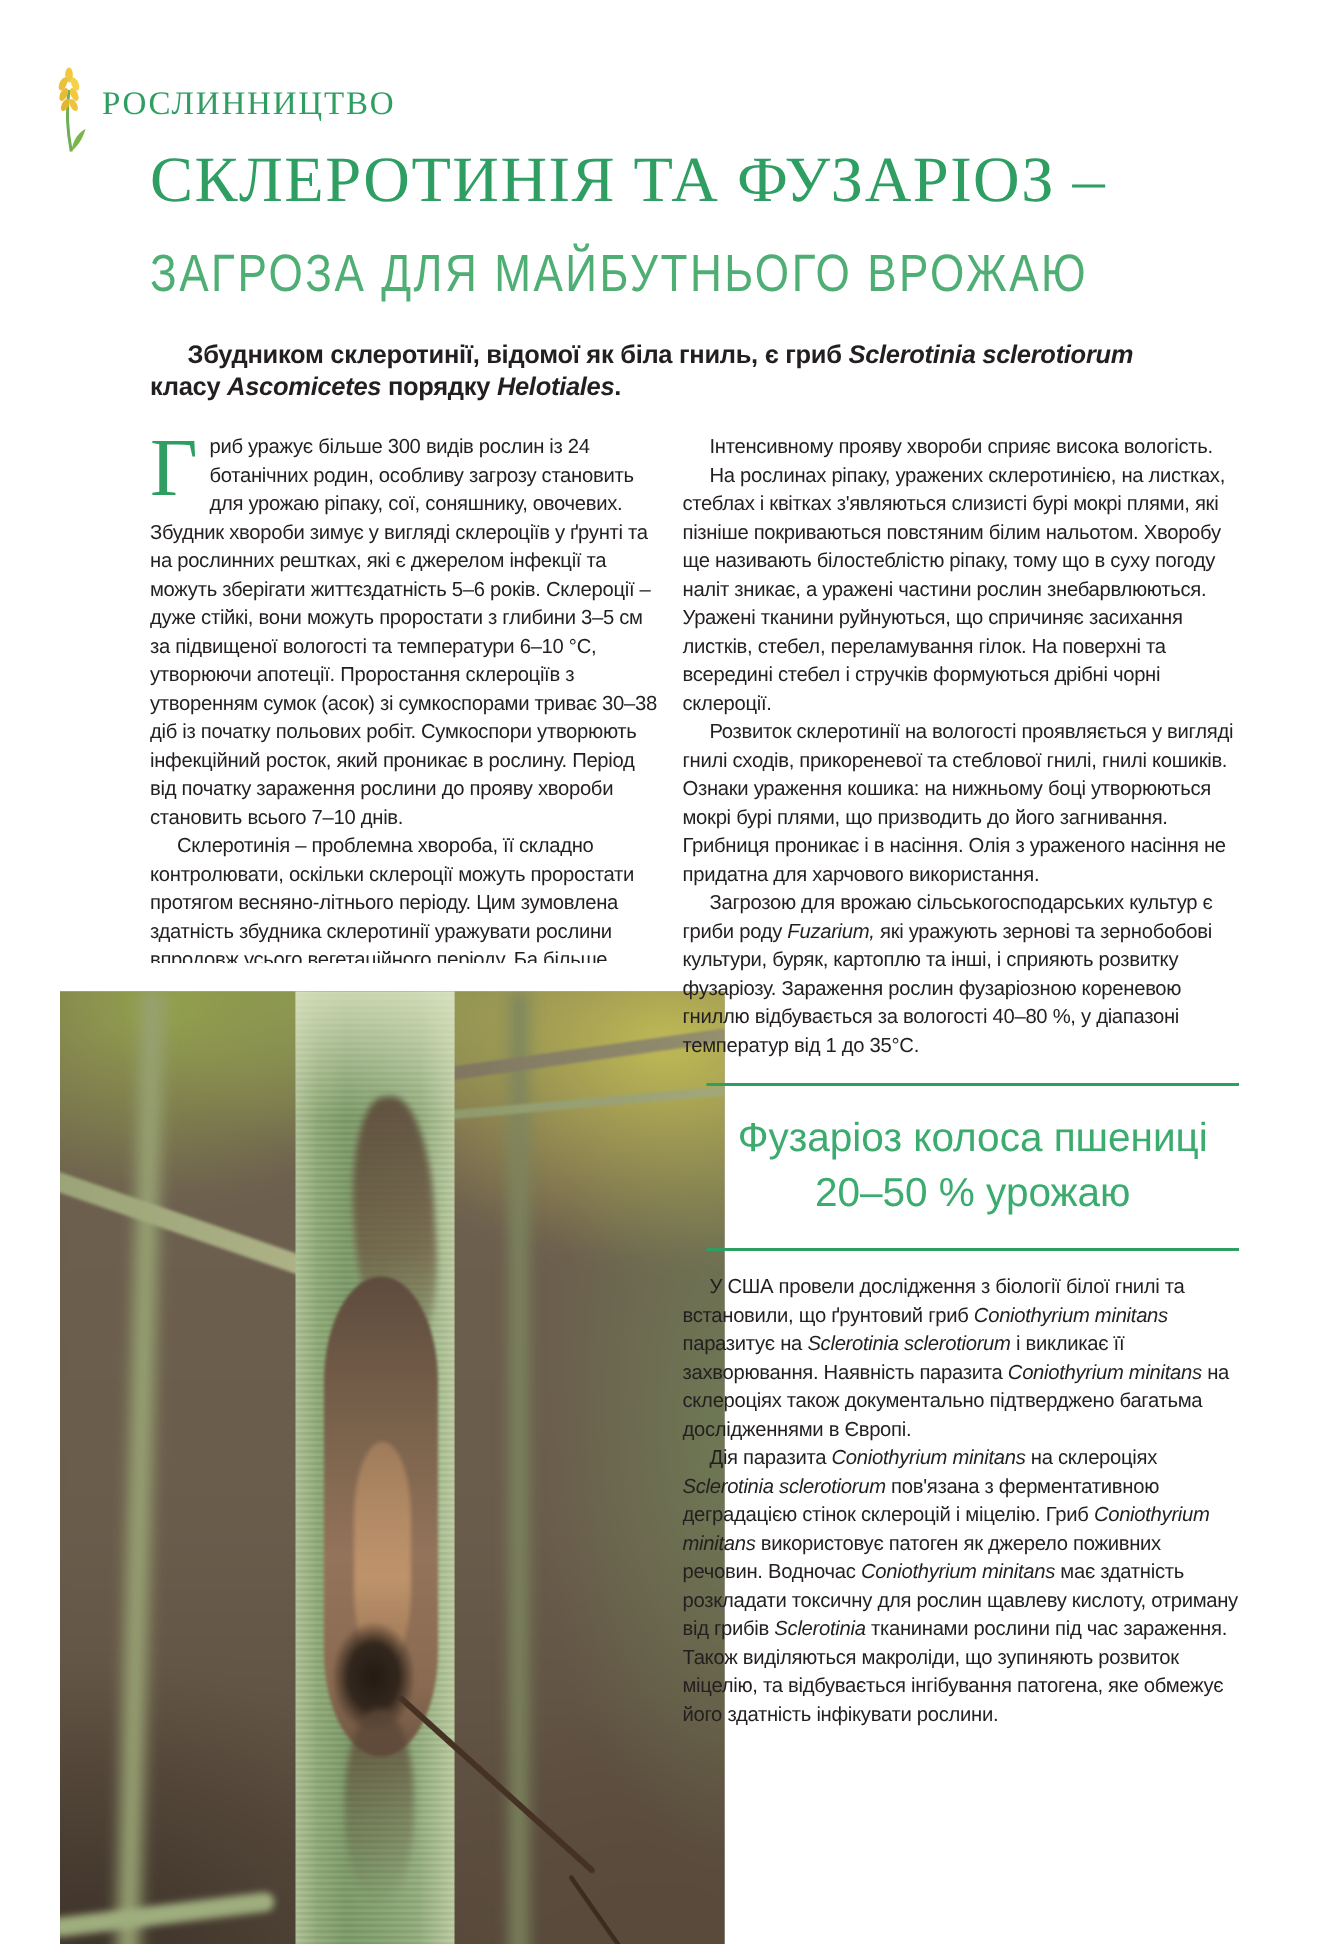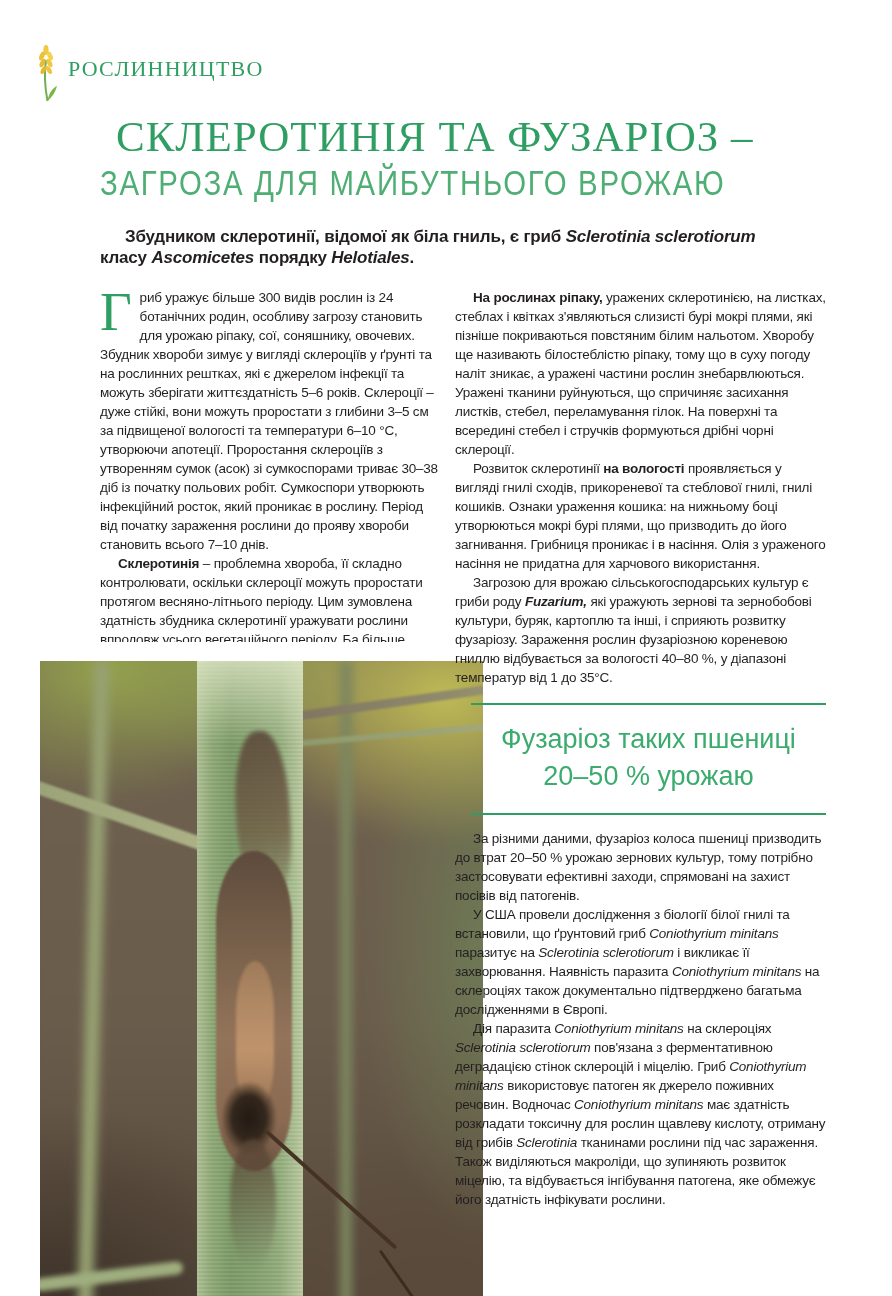--- a/index.html
+++ b/index.html
@@ -9,42 +9,42 @@
   }
   
   .masthead{position:absolute;left:34px;top:44px;display:flex;align-items:flex-start;}
   .masthead svg{display:block;}
   .section-label{
     font-family:"Liberation Serif","DejaVu Serif",serif;
     font-size:22px;letter-spacing:1.2px;color:#2f9e62;margin-left:8px;margin-top:12px;font-weight:400;
   }
   
   .title{
-    position:absolute;left:100px;top:96px;margin:16px;
+    position:absolute;left:100px;top:96px;margin:0;
     font-family:"Liberation Serif","DejaVu Serif",serif;font-weight:400;
     font-size:43px;letter-spacing:1px;color:#2f9e62;white-space:nowrap;
   }
   .subtitle{
     position:absolute;left:100px;top:163px;margin:0;
     font-weight:400;font-size:35px;letter-spacing:2px;color:#4fae74;
     transform:scaleX(0.84);transform-origin:left top;white-space:nowrap;
   }
   
   .intro{
     position:absolute;left:100px;top:226px;width:696px;margin:0;
     font-size:17px;line-height:21px;font-weight:bold;color:#231f20;
     text-indent:25px;letter-spacing:-0.2px;
   }
   
   .col{position:absolute;top:288px;font-size:13.5px;line-height:19px;letter-spacing:-0.2px;color:#231f20;}
   .col-left{left:100px;width:340px;height:354px;overflow:hidden;}
   .col-right{left:455px;width:373px;height:992px;overflow:hidden;}
   .p{margin:0;text-indent:18px;}
   .p-first{text-indent:0;}
-  .b{font-weight:bold;}
+  .b{font-weight:normal;}
   .it{font-style:italic;}
   .dropcap{
     float:left;font-family:"Liberation Serif","DejaVu Serif",serif;
     font-size:55px;line-height:41px;padding:3px 8px 0 0;color:#2f9e62;
   }
   
   .callout{
     margin:16px 2px 14px 16px;
     border-top:2px solid #2f9e62;border-bottom:2px solid #2f9e62;
     padding:16px 0 18px 0;
@@ -173,30 +173,30 @@
     <div class="ph-lesion-main"></div>
     <div class="ph-lesion-core"></div>
     <div class="ph-hole"></div>
     <div class="ph-lesion-tail"></div>
     <div class="ph-tendril1"></div>
     <div class="ph-tendril2"></div>
     <div class="ph-bottom-stalk"></div>
   </figure>
 
   <div class="col col-right">
+    <p class="p"><span>Інтенсивному прояву хвороби сприяє висока вологість.</span></p>
     <p class="p"><span class="b">На рослинах ріпаку,</span><span> уражених склеротинією, на листках, стеблах і квітках з'являються слизисті бурі мокрі плями, які пізніше покриваються повстяним білим нальотом. Хворобу ще називають білостеблістю ріпаку, тому що в суху погоду наліт зникає, а уражені частини рослин знебарвлюються. Уражені тканини руйнуються, що спричиняє засихання листків, стебел, переламування гілок. На поверхні та всередині стебел і стручків формуються дрібні чорні склероції.</span></p>
     <p class="p"><span>Розвиток склеротинії </span><span class="b">на вологості</span><span> проявляється у вигляді гнилі сходів, прикореневої та стеблової гнилі, гнилі кошиків. Ознаки ураження кошика: на нижньому боці утворюються мокрі бурі плями, що призводить до його загнивання. Грибниця проникає і в насіння. Олія з ураженого насіння не придатна для харчового використання.</span></p>
     <p class="p"><span>Загрозою для врожаю сільськогосподарських культур є гриби роду </span><span class="b it">Fuzarium,</span><span> які уражують зернові та зернобобові культури, буряк, картоплю та інші, і сприяють розвитку фузаріозу. Зараження рослин фузаріозною кореневою гниллю відбувається за вологості 40–80 %, у діапазоні температур від 1 до 35°С.</span></p>
 
     <div class="callout">
       <div class="callout-text">
-        <div>Фузаріоз таких пшениці</div>
+        <div>Фузаріоз колоса пшениці</div>
         <div>20–50 % урожаю</div>
       </div>
     </div>
 
-    <p class="p"><span>За різними даними, фузаріоз колоса пшениці призводить до втрат 20–50 % урожаю зернових культур, тому потрібно застосовувати ефективні заходи, спрямовані на захист посівів від патогенів.</span></p>
     <p class="p"><span>У США провели дослідження з біології білої гнилі та встановили, що ґрунтовий гриб </span><span class="it">Coniothyrium minitans</span><span> паразитує на </span><span class="it">Sclerotinia sclerotiorum</span><span> і викликає її захворювання. Наявність паразита </span><span class="it">Coniothyrium minitans</span><span> на склероціях також документально підтверджено багатьма дослідженнями в Європі.</span></p>
     <p class="p"><span>Дія паразита </span><span class="it">Coniothyrium minitans</span><span> на склероціях </span><span class="it">Sclerotinia sclerotiorum</span><span> пов'язана з ферментативною деградацією стінок склероцій і міцелію. Гриб </span><span class="it">Coniothyrium minitans</span><span> використовує патоген як джерело поживних речовин. Водночас </span><span class="it">Coniothyrium minitans</span><span> має здатність розкладати токсичну для рослин щавлеву кислоту, отриману від грибів </span><span class="it">Sclerotinia</span><span> тканинами рослини під час зараження. Також виділяються макроліди, що зупиняють розвиток міцелію, та відбувається інгібування патогена, яке обмежує його здатність інфікувати рослини.</span></p>
 
   </div>
 
 </div>
 
 </body></html>

